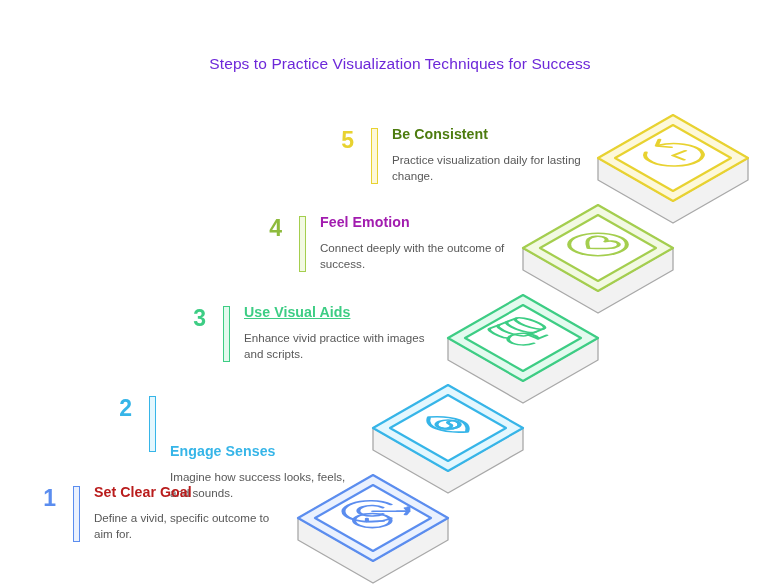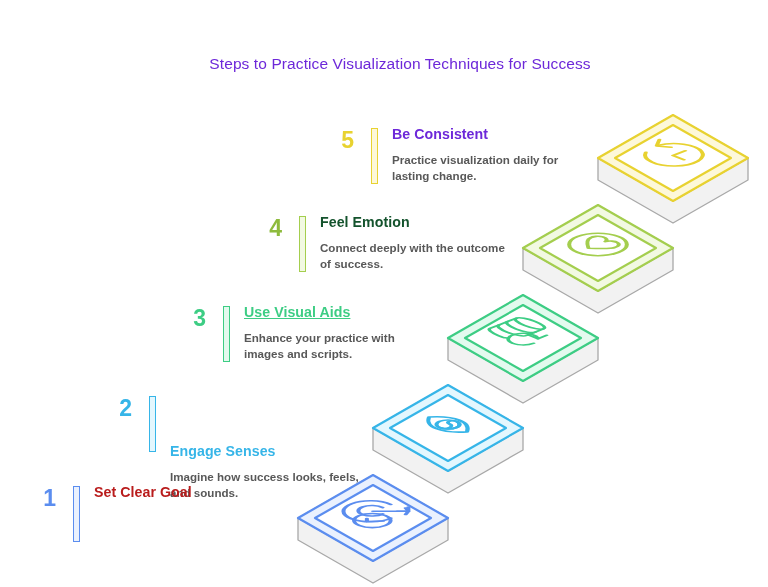--- a/index.html
+++ b/index.html
@@ -56,21 +56,21 @@
     margin-top:-1px;
     letter-spacing:0.05px;
   }
   .step-desc {
     font-size:11.6px;
     color:#585858;
     line-height:1.42;
     margin-top:9px;
     max-width:176px;
   }
-  .sd-wide { max-width:192px;font-weight:bold; }
+  .sd-wide { max-width:192px; }
 </style>
 </head>
 <body>
 
 <div id="page-title">Steps to Practice Visualization Techniques for Success</div>
 
 <svg id="stair-canvas" viewBox="0 0 768 587">
   <defs>
 
     <g id="ico-target-check">
@@ -189,51 +189,52 @@
         <use href="#ico-target-check" stroke="#5b8def"></use>
       </g>
     </g>
   </g>
 </svg>
 
 <div class="step-text" style="left:320px; top:128px;">
   <div class="step-num" style="color:#e8d230;">5</div>
   <div class="accent-bar" style="border-color:#e8d230; background:#fdf8d9;"></div>
   <div class="step-body">
-    <div class="step-title" style="color:#6d28d9;">Be Consistent</div>
+    <div class="step-title" style="color:#4d7c0f;">Be Consistent</div>
     <div class="step-desc sd-wide">Practice visualization daily for lasting change.</div>
   </div>
 </div>
 
 <div class="step-text" style="left:248px; top:216px;">
   <div class="step-num" style="color:#8ebb3d;">4</div>
   <div class="accent-bar" style="border-color:#a4ce4e; background:#f2f9e2;"></div>
   <div class="step-body">
-    <div class="step-title" style="color:#14532d;">Feel Emotion</div>
+    <div class="step-title" style="color:#a21caf;">Feel Emotion</div>
     <div class="step-desc sd-wide">Connect deeply with the outcome of success.</div>
   </div>
 </div>
 
 <div class="step-text" style="left:172px; top:306px;">
   <div class="step-num" style="color:#3dcd84;">3</div>
   <div class="accent-bar" style="border-color:#3dcd84; background:#e3faee;"></div>
   <div class="step-body">
     <div class="step-title" style="color:#3dcd84;text-decoration:underline;">Use Visual Aids</div>
-    <div class="step-desc sd-wide">Enhance your practice with images and scripts.</div>
+    <div class="step-desc sd-wide">Enhance vivid practice with images and scripts.</div>
   </div>
 </div>
 
 <div class="step-text" style="left:98px; top:396px;">
   <div class="step-num" style="color:#36b5e8;">2</div>
   <div class="accent-bar" style="border-color:#36b5e8; background:#e3f7fe;"></div>
   <div class="step-body">
     <div class="step-title" style="color:#36b5e8;margin-top:48px;">Engage Senses</div>
     <div class="step-desc sd-wide">Imagine how success looks, feels, and sounds.</div>
   </div>
 </div>
 
 <div class="step-text" style="left:22px; top:486px;">
   <div class="step-num" style="color:#5b8def;">1</div>
   <div class="accent-bar" style="border-color:#5b8def; background:#eaf1fe;"></div>
   <div class="step-body">
     <div class="step-title" style="color:#b91c1c;">Set Clear Goal</div>
+    <div class="step-desc sd-wide">Define a vivid, specific outcome to aim for.</div>
   </div>
 </div>
 
 </body></html>

